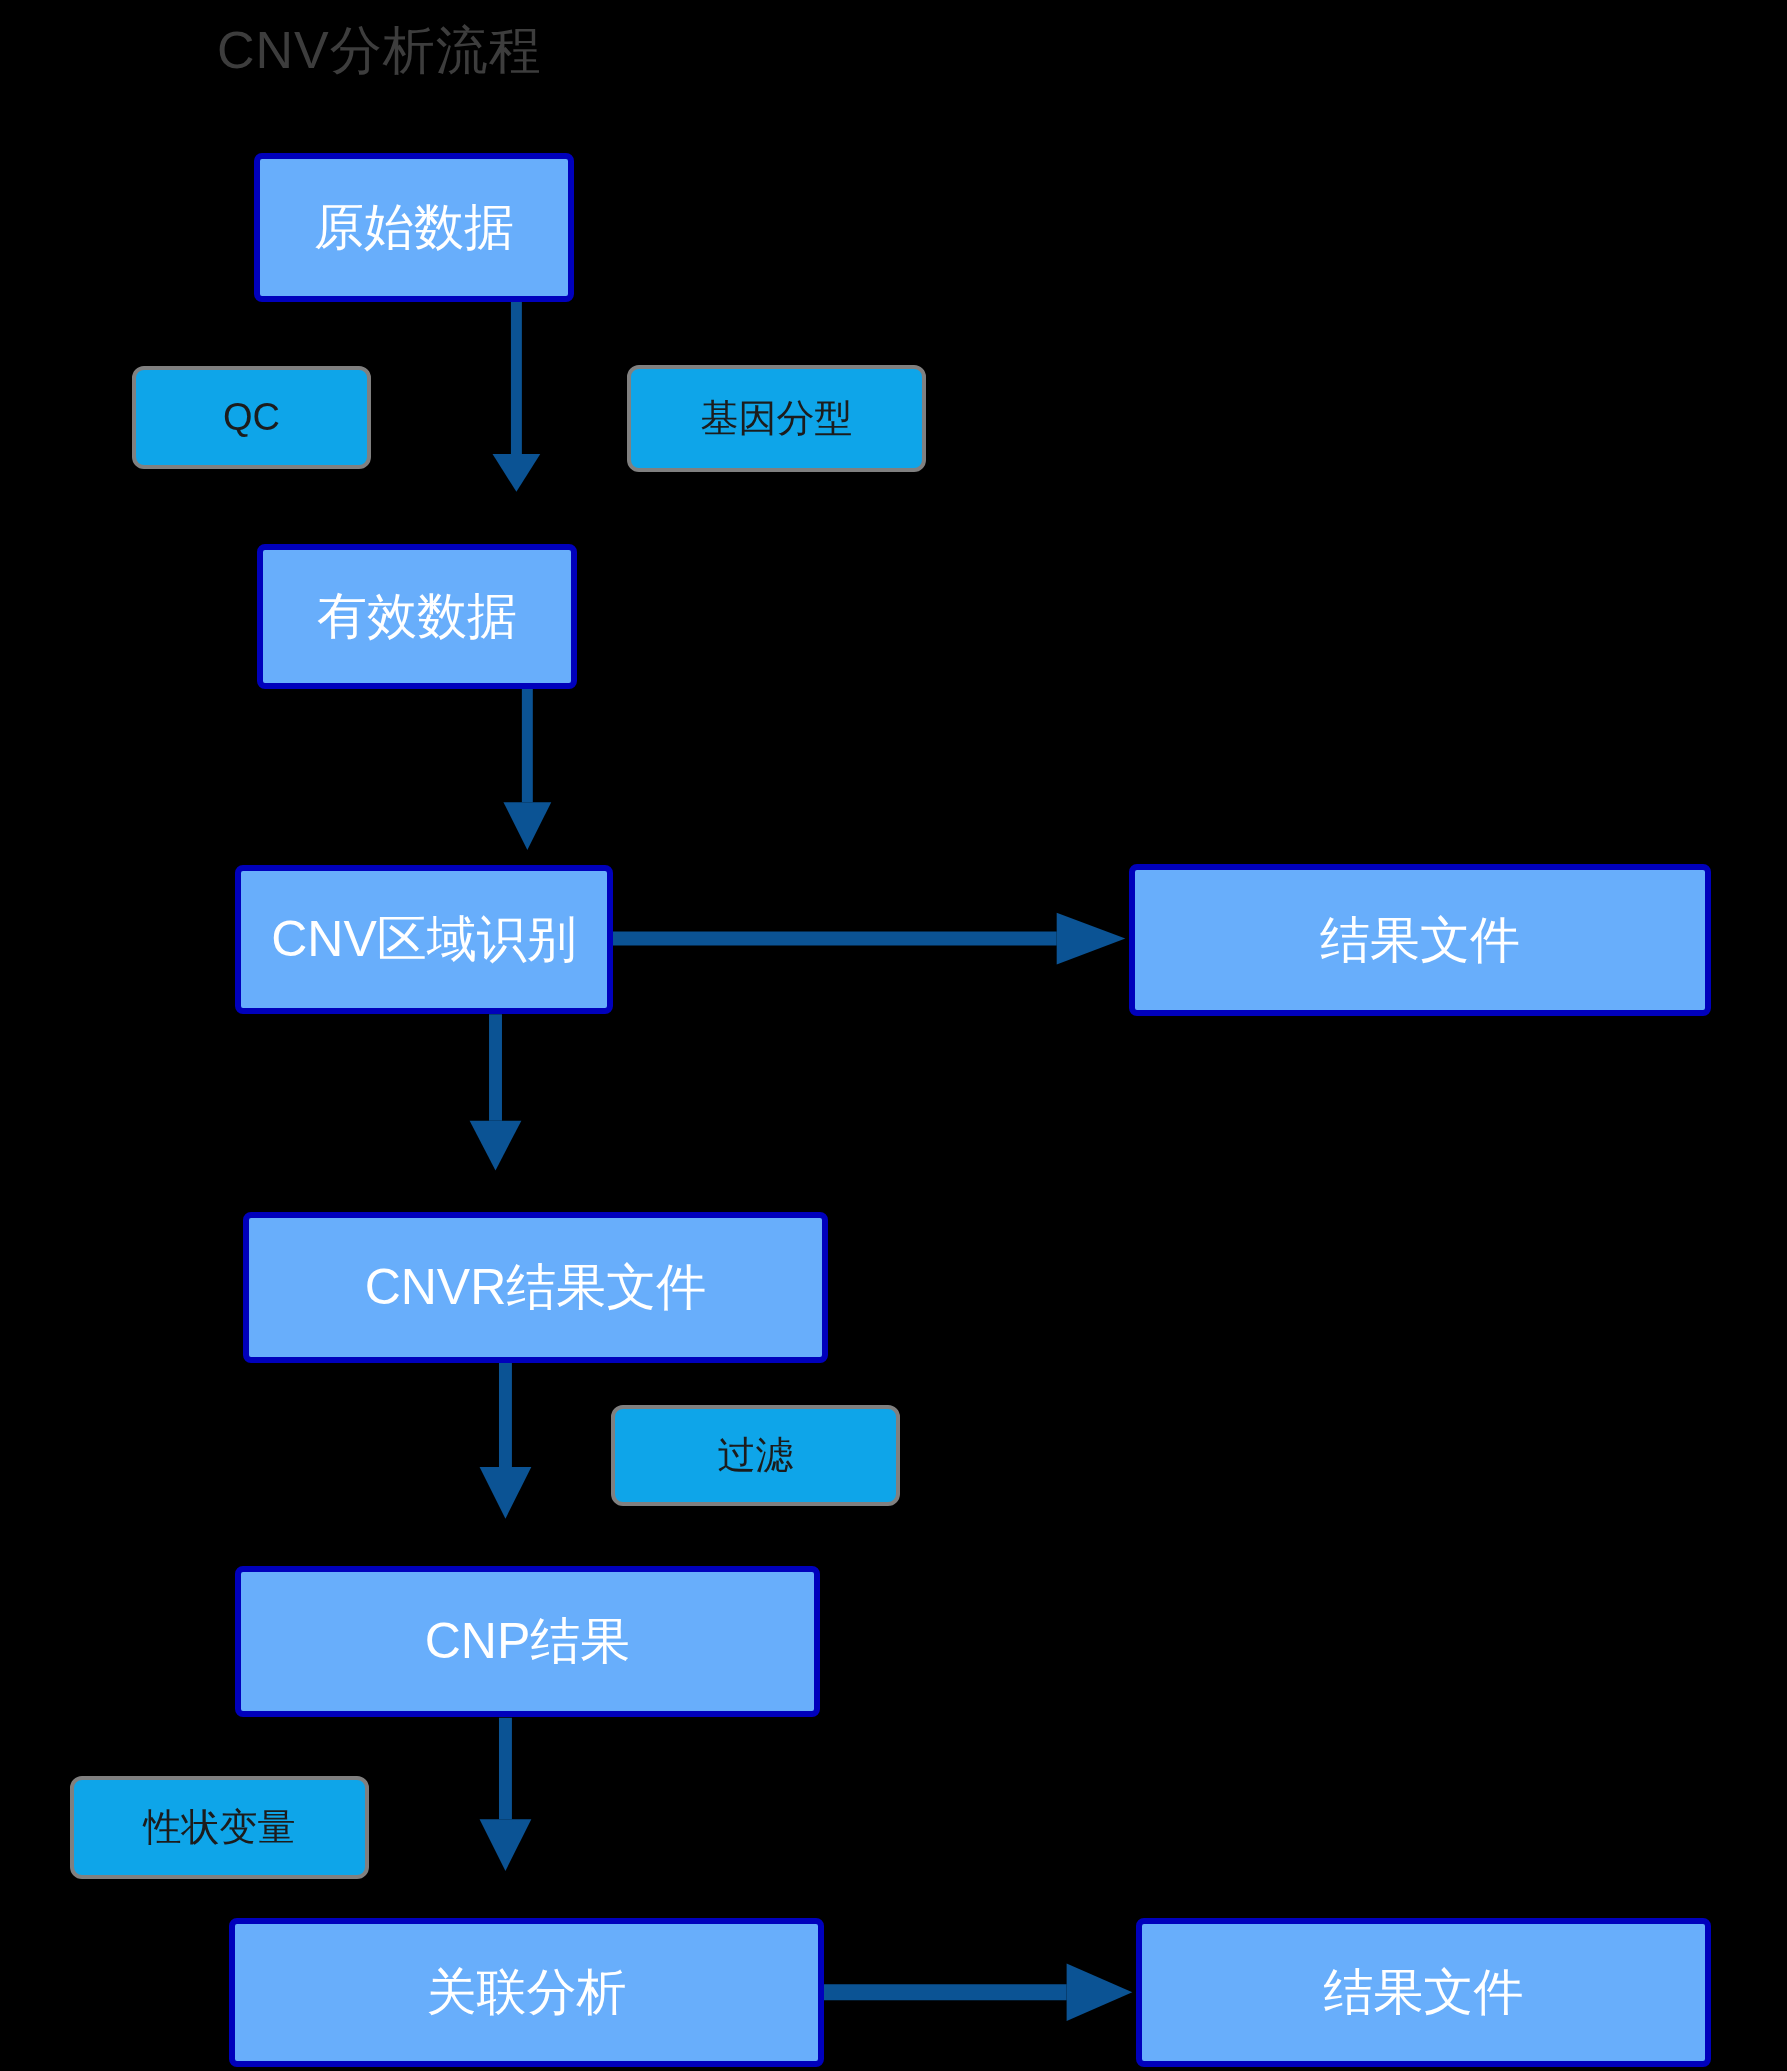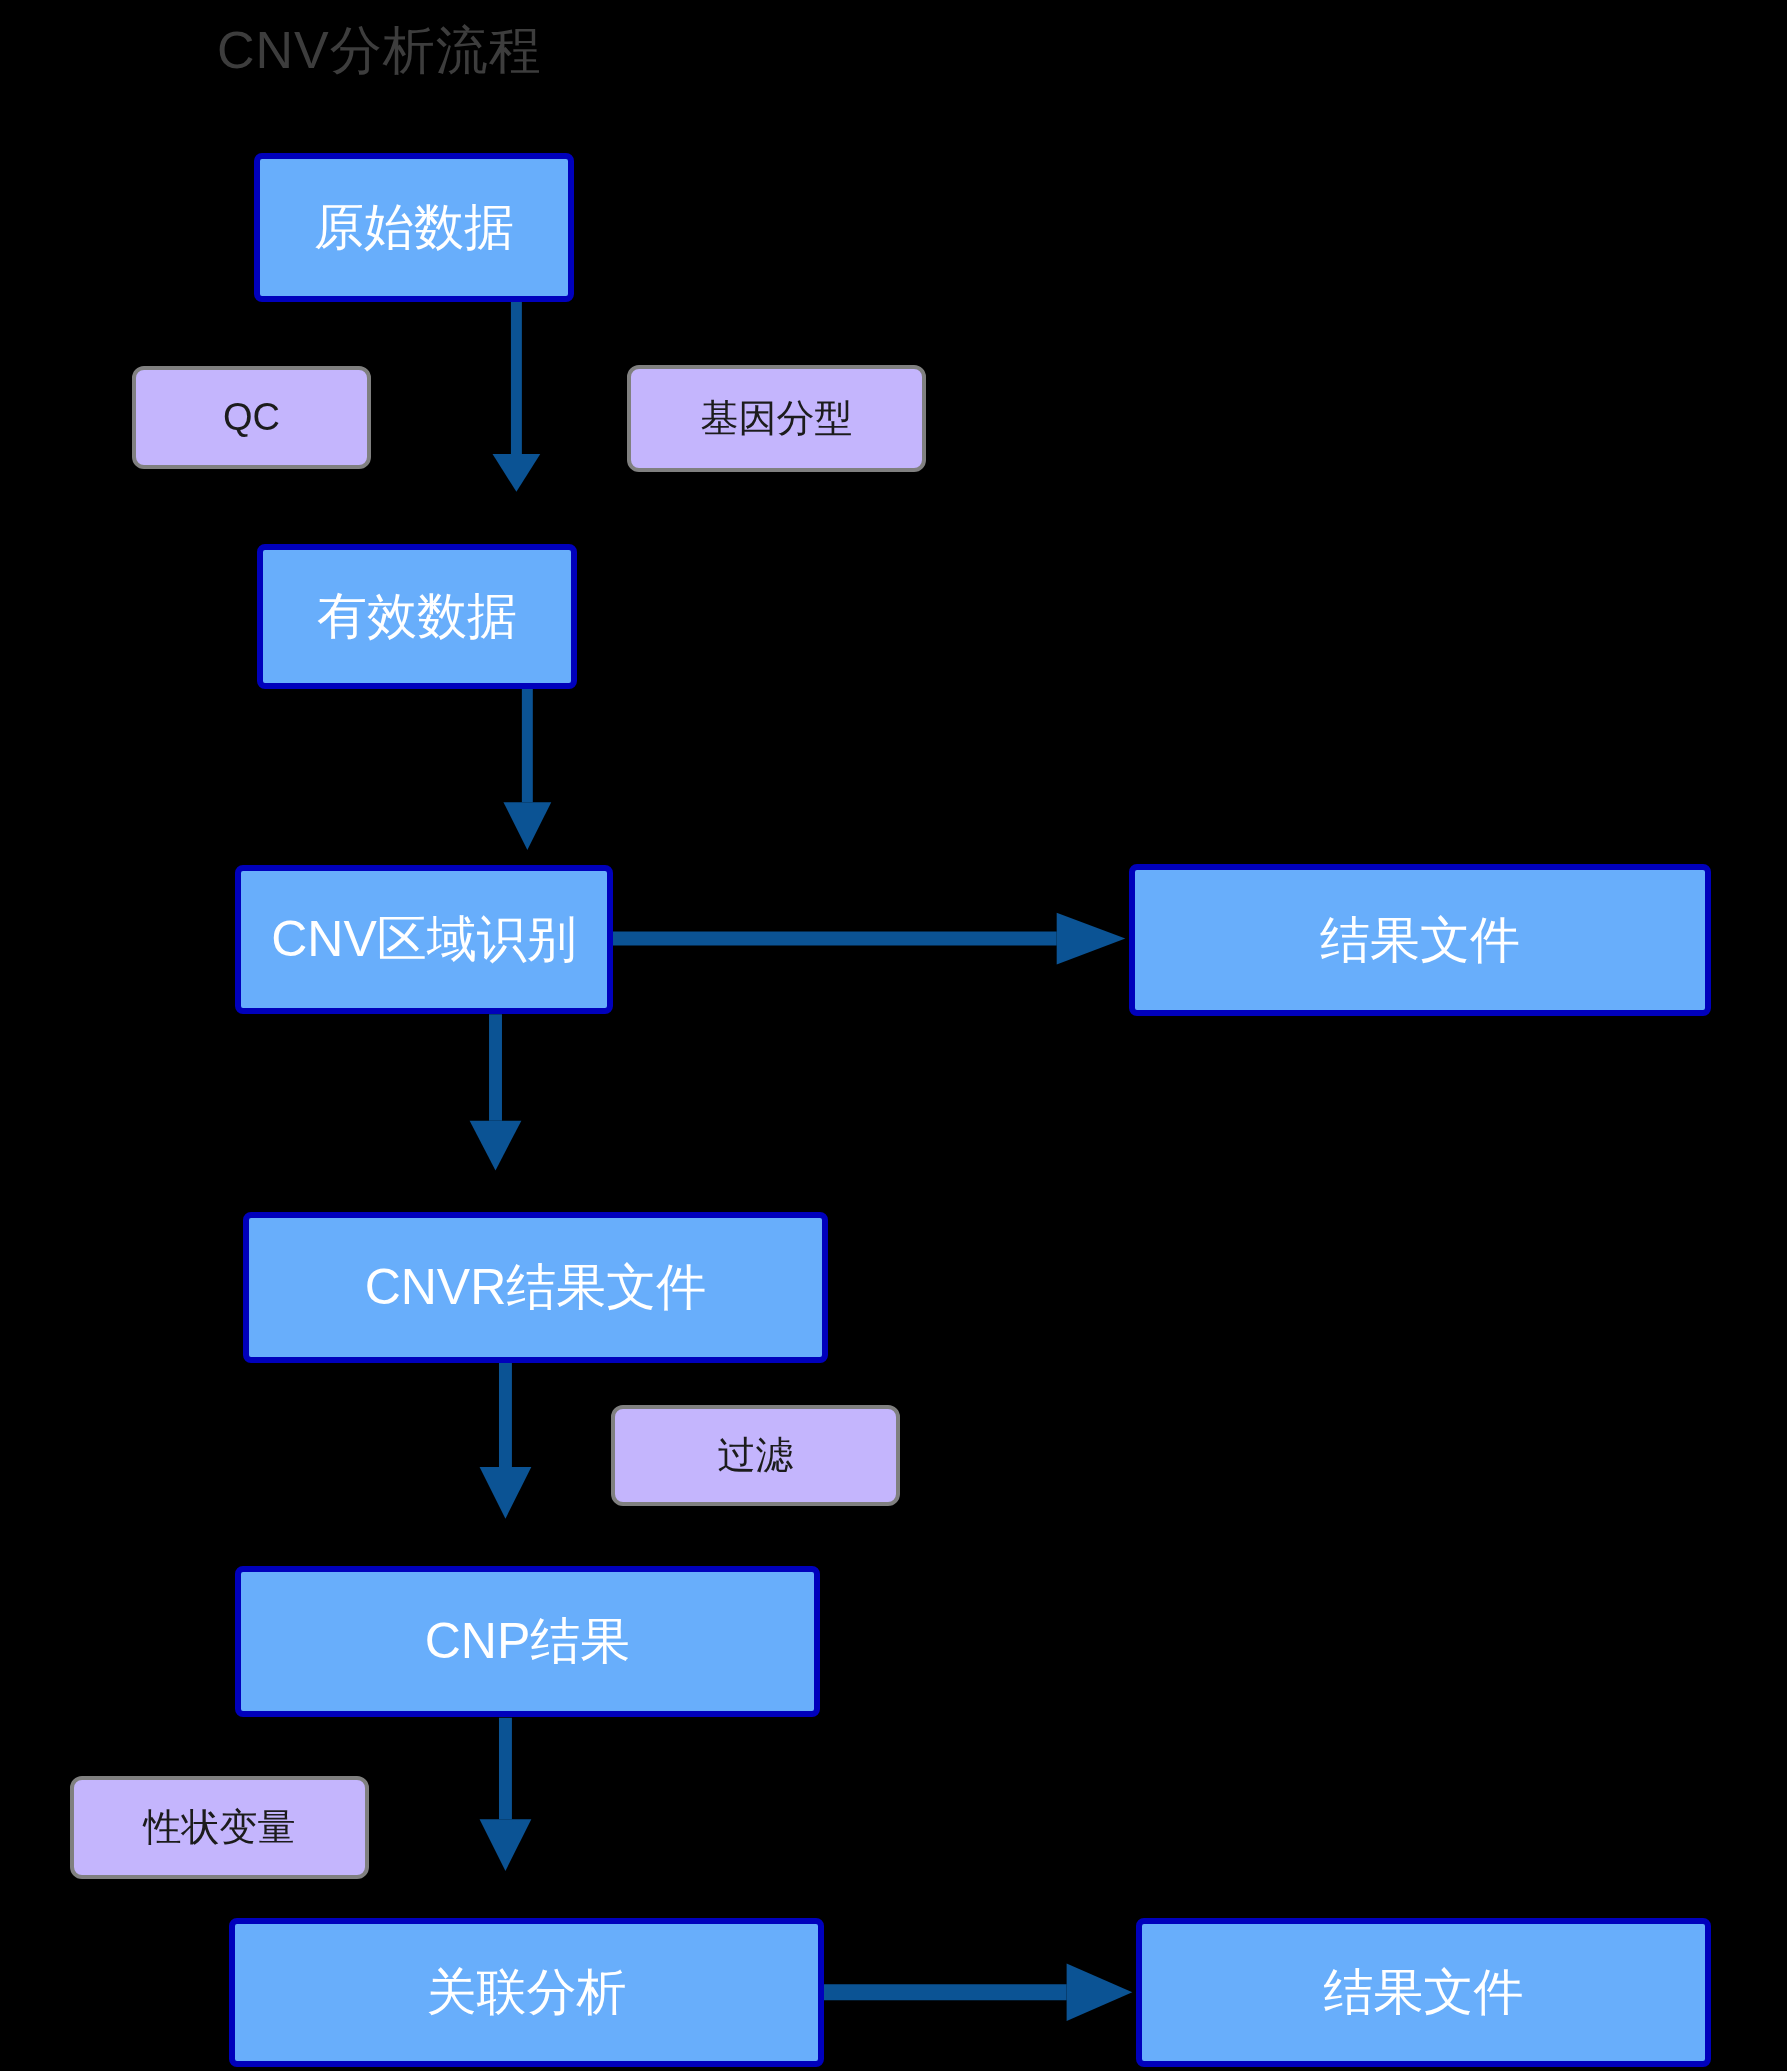--- a/index.html
+++ b/index.html
@@ -32,21 +32,21 @@
     font-size:50px;
     line-height:1.1;
     white-space:nowrap;
     text-align:center;
   }
 
   
   .label{
     position:absolute;
     box-sizing:border-box;
-    background:#c4b5fd;
+    background:#0ea5e9;
     border:4px solid #808080;
     border-radius:12px;
     color:#1c1c1c;
     display:flex;
     align-items:center;
     justify-content:center;
     font-size:38px;
     line-height:1.1;
     white-space:nowrap;
     text-align:center;

